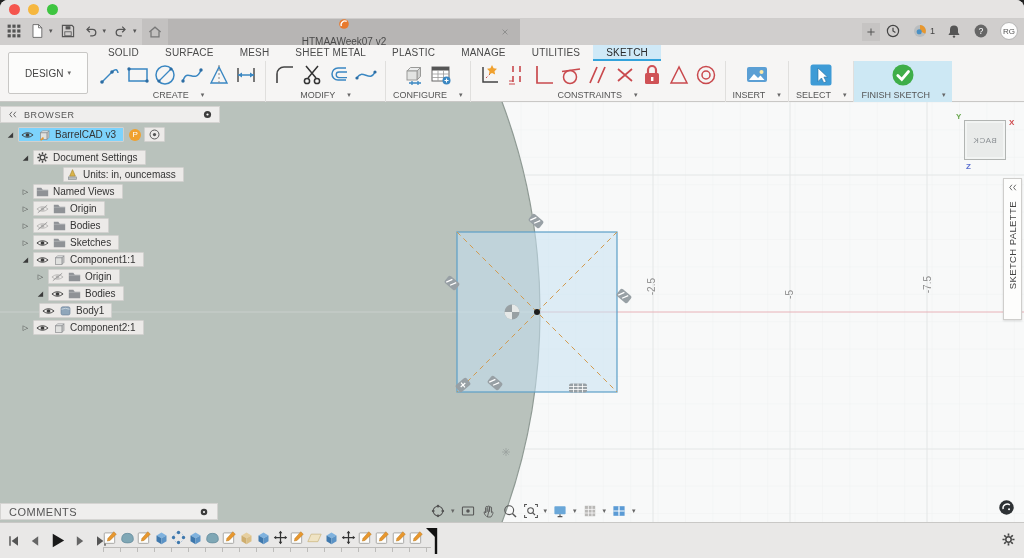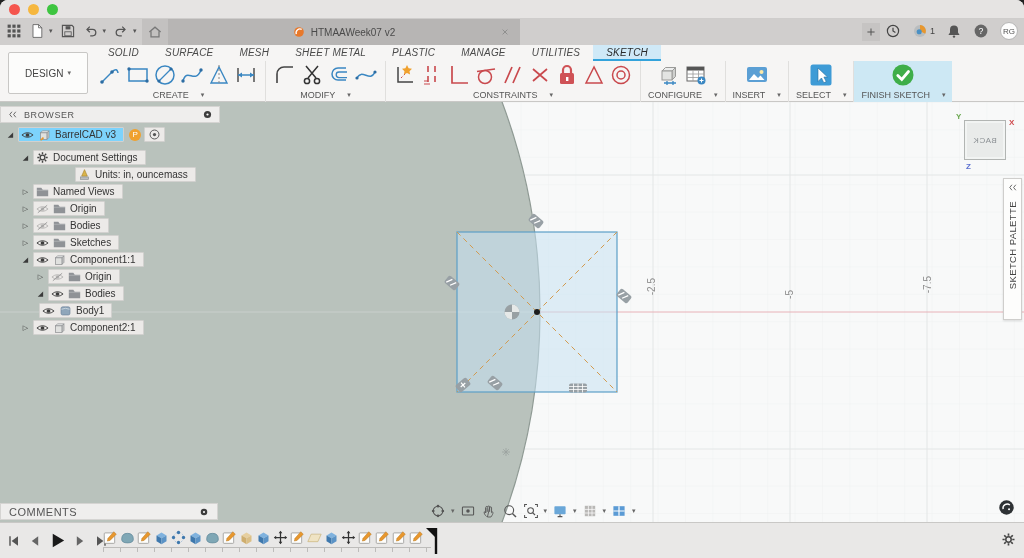--- a/index.html
+++ b/index.html
@@ -18,21 +18,21 @@
   #window-title{width:100%;text-align:center;font-size:11px;font-weight:bold;color:#3c3c3c;}
 
   
   #tab-bar{position:absolute;left:0;top:19px;width:1024px;height:26px;background:#d0cecd;}
   #qat{position:absolute;left:6px;top:4px;display:flex;align-items:center;gap:7px;}
   .qat-ic{width:16px;height:16px;}
   .mini-caret{font-size:7px;color:#555;margin-left:-3px;}
   #home-slot{position:absolute;left:142px;top:0;width:26px;height:26px;background:#c3c1c0;
     display:flex;align-items:center;justify-content:center;}
   .doc-tab{position:absolute;top:0;height:26px;display:flex;align-items:center;justify-content:center;
-    gap:6px;font-size:10px;}
+    gap:6px;font-size:10px;flex-direction:column;}
   #tab-doc-0{left:168px;width:352px;background:#b7b5b4;color:#4a4a4a;}
   #tab-doc-1{left:521px;width:340px;background:#f4f3f2;color:#333;margin-top:44px;}
   .tab-close{position:absolute;right:9px;top:7px;width:12px;height:12px;}
   .tab-fusion{width:12px;height:12px;}
   #new-tab-btn{position:absolute;left:862px;top:4px;width:18px;height:18px;background:#c6c4c3;
     display:flex;align-items:center;justify-content:center;}
   #new-tab-btn .ic{width:12px;height:12px;}
   #tabbar-right{position:absolute;right:6px;top:3px;display:flex;align-items:center;gap:11px;}
   .tb-ic{width:16px;height:16px;}
   #job-status{display:flex;align-items:center;gap:2px;}
@@ -40,21 +40,21 @@
   #avatar{width:18px;height:18px;border-radius:50%;background:#fdfdfd;border:1px solid #b5b5b5;
     font-size:8px;color:#555;display:flex;align-items:center;justify-content:center;}
 
   
   #ribbon{position:absolute;left:0;top:45px;width:1024px;height:57px;background:#f6f5f4;
     border-bottom:1px solid #c9c8c6;}
   #design-menu{position:absolute;left:8px;top:7px;width:80px;height:42px;background:#fcfcfb;
     border:1px solid #c8c7c5;border-radius:2px;display:flex;align-items:center;justify-content:center;
     gap:4px;font-size:10px;color:#444;}
   #ribbon-tabs{position:absolute;left:95px;top:0;height:16px;display:flex;}
-  .rtab{padding:2px 13px 0;font-size:10px;color:#4a4a4a;letter-spacing:.2px;font-style:italic;}
+  .rtab{padding:2px 13px 0;font-size:10px;color:#4a4a4a;letter-spacing:.2px;}
   .rtab.active{background:#cfe9f7;color:#2b2b2b;box-shadow:inset 0 -2px 0 #33a3db;}
   #ribbon-groups{position:absolute;left:92px;top:16px;height:41px;display:flex;}
   .rgroup{display:flex;flex-direction:column;align-items:center;padding:0 7px;border-right:1px solid #e0dfdd;}
   .rgroup.highlight{background:#cde8f4;border-right:none;}
   .grp-icons{display:flex;align-items:center;height:28px;gap:3px;}
   .tool-ic{width:24px;height:24px;}
   .grp-label{font-size:9px;color:#555;white-space:nowrap;display:flex;align-items:center;gap:12px;height:12px;}
   .caret{font-size:7px;color:#666;}
 
   
@@ -357,100 +357,100 @@
           </div>
           <div class="grp-label">
             <span>MODIFY</span>
             <span class="caret">▾</span>
           </div>
         </div>
         <div class="rgroup">
           <div class="grp-icons">
             <span class="ic tool-ic">
               <svg viewBox="0 0 24 24">
-                <path d="M5 4 v15 h15" stroke="#444" stroke-width="1.5" fill="none"></path>
-                <path d="M8 15 L16 7" stroke="#c9494d" stroke-dasharray="2 2"></path>
-                <path d="M14 2 l1.6 3.2 3.4 .6 -2.5 2.4 .6 3.4 -3.1 -1.6 -3.1 1.6 .6 -3.4 -2.5 -2.4 3.4 -.6Z" fill="#f0a12e"></path>
-              </svg>
-            </span>
-            <span class="ic tool-ic">
-              <svg viewBox="0 0 24 24">
-                <path d="M8 3 v6 M8 13 v6 M15 3 v6 M15 13 v6" stroke="#c9494d" stroke-width="1.6"></path>
-                <path d="M4 21 h6 M4 18 h4" stroke="#c9494d" stroke-width="1.2"></path>
-              </svg>
-            </span>
-            <span class="ic tool-ic">
-              <svg viewBox="0 0 24 24">
-                <path d="M5 3 v17 h16" fill="none" stroke="#c9494d" stroke-width="1.7"></path>
-              </svg>
-            </span>
-            <span class="ic tool-ic">
-              <svg viewBox="0 0 24 24">
-                <circle cx="11" cy="14" r="6.5" fill="none" stroke="#c9494d" stroke-width="1.5"></circle>
-                <path d="M3 8.5 L21 6" stroke="#c9494d" stroke-width="1.5"></path>
-              </svg>
-            </span>
-            <span class="ic tool-ic">
-              <svg viewBox="0 0 24 24">
-                <path d="M4 20 L11 4 M12 20 L19 4" stroke="#c9494d" stroke-width="1.7" fill="none"></path>
-              </svg>
-            </span>
-            <span class="ic tool-ic">
-              <svg viewBox="0 0 24 24">
-                <path d="M5 6 L19 18 M19 6 L5 18" stroke="#c9494d" stroke-width="1.7"></path>
-              </svg>
-            </span>
-            <span class="ic tool-ic">
-              <svg viewBox="0 0 24 24">
-                <rect x="5" y="10" width="14" height="11" rx="1.5" fill="#cf5256"></rect>
-                <path d="M8 10 V7 a4 4 0 0 1 8 0 v3" fill="none" stroke="#cf5256" stroke-width="2.2"></path>
-                <rect x="11" y="14" width="2.4" height="4" fill="#fff"></rect>
-              </svg>
-            </span>
-            <span class="ic tool-ic">
-              <svg viewBox="0 0 24 24">
-                <path d="M12 4 L4 20 h16Z" fill="none" stroke="#c9494d" stroke-width="1.5"></path>
-              </svg>
-            </span>
-            <span class="ic tool-ic">
-              <svg viewBox="0 0 24 24">
-                <circle cx="12" cy="12" r="8.5" fill="none" stroke="#c9494d" stroke-width="1.5"></circle>
-                <circle cx="12" cy="12" r="4" fill="none" stroke="#c9494d" stroke-width="1.5"></circle>
-              </svg>
-            </span>
-          </div>
-          <div class="grp-label">
-            <span>CONSTRAINTS</span>
-            <span class="caret">▾</span>
-          </div>
-        </div>
-        <div class="rgroup">
-          <div class="grp-icons">
-            <span class="ic tool-ic">
-              <svg viewBox="0 0 24 24">
                 <g stroke="#9a9a98">
                   <path d="M5 8 l3.5 -3.5 h10 l-3.5 3.5Z" fill="#eceded"></path>
                   <path d="M18.5 4.5 v9 L15 17 V8Z" fill="#cfd0ce"></path>
                   <rect x="5" y="8" width="10" height="9" fill="#e3e4e2"></rect>
                 </g>
                 <path d="M7 20 h12 M10 18 v4 M16 18 v4" stroke="#3a87c2" stroke-width="1.3"></path>
               </svg>
             </span>
             <span class="ic tool-ic">
               <svg viewBox="0 0 24 24">
                 <rect x="3" y="4" width="17" height="14" fill="#fff" stroke="#666"></rect>
                 <rect x="3" y="4" width="17" height="3.5" fill="#555"></rect>
                 <path d="M3 11 h17 M3 14.5 h17 M9 7.5 v10.5 M14.5 7.5 v10.5" stroke="#999" stroke-width=".8"></path>
                 <circle cx="17.5" cy="17.5" r="4" fill="#3a87c2"></circle>
                 <path d="M17.5 15.5 v4 M15.5 17.5 h4" stroke="#fff" stroke-width="1.1"></path>
               </svg>
             </span>
           </div>
           <div class="grp-label">
             <span>CONFIGURE</span>
+            <span class="caret">▾</span>
+          </div>
+        </div>
+        <div class="rgroup">
+          <div class="grp-icons">
+            <span class="ic tool-ic">
+              <svg viewBox="0 0 24 24">
+                <path d="M5 4 v15 h15" stroke="#444" stroke-width="1.5" fill="none"></path>
+                <path d="M8 15 L16 7" stroke="#c9494d" stroke-dasharray="2 2"></path>
+                <path d="M14 2 l1.6 3.2 3.4 .6 -2.5 2.4 .6 3.4 -3.1 -1.6 -3.1 1.6 .6 -3.4 -2.5 -2.4 3.4 -.6Z" fill="#f0a12e"></path>
+              </svg>
+            </span>
+            <span class="ic tool-ic">
+              <svg viewBox="0 0 24 24">
+                <path d="M8 3 v6 M8 13 v6 M15 3 v6 M15 13 v6" stroke="#c9494d" stroke-width="1.6"></path>
+                <path d="M4 21 h6 M4 18 h4" stroke="#c9494d" stroke-width="1.2"></path>
+              </svg>
+            </span>
+            <span class="ic tool-ic">
+              <svg viewBox="0 0 24 24">
+                <path d="M5 3 v17 h16" fill="none" stroke="#c9494d" stroke-width="1.7"></path>
+              </svg>
+            </span>
+            <span class="ic tool-ic">
+              <svg viewBox="0 0 24 24">
+                <circle cx="11" cy="14" r="6.5" fill="none" stroke="#c9494d" stroke-width="1.5"></circle>
+                <path d="M3 8.5 L21 6" stroke="#c9494d" stroke-width="1.5"></path>
+              </svg>
+            </span>
+            <span class="ic tool-ic">
+              <svg viewBox="0 0 24 24">
+                <path d="M4 20 L11 4 M12 20 L19 4" stroke="#c9494d" stroke-width="1.7" fill="none"></path>
+              </svg>
+            </span>
+            <span class="ic tool-ic">
+              <svg viewBox="0 0 24 24">
+                <path d="M5 6 L19 18 M19 6 L5 18" stroke="#c9494d" stroke-width="1.7"></path>
+              </svg>
+            </span>
+            <span class="ic tool-ic">
+              <svg viewBox="0 0 24 24">
+                <rect x="5" y="10" width="14" height="11" rx="1.5" fill="#cf5256"></rect>
+                <path d="M8 10 V7 a4 4 0 0 1 8 0 v3" fill="none" stroke="#cf5256" stroke-width="2.2"></path>
+                <rect x="11" y="14" width="2.4" height="4" fill="#fff"></rect>
+              </svg>
+            </span>
+            <span class="ic tool-ic">
+              <svg viewBox="0 0 24 24">
+                <path d="M12 4 L4 20 h16Z" fill="none" stroke="#c9494d" stroke-width="1.5"></path>
+              </svg>
+            </span>
+            <span class="ic tool-ic">
+              <svg viewBox="0 0 24 24">
+                <circle cx="12" cy="12" r="8.5" fill="none" stroke="#c9494d" stroke-width="1.5"></circle>
+                <circle cx="12" cy="12" r="4" fill="none" stroke="#c9494d" stroke-width="1.5"></circle>
+              </svg>
+            </span>
+          </div>
+          <div class="grp-label">
+            <span>CONSTRAINTS</span>
             <span class="caret">▾</span>
           </div>
         </div>
         <div class="rgroup">
           <div class="grp-icons">
             <span class="ic tool-ic">
               <svg viewBox="0 0 24 24">
                 <rect x="2" y="4" width="20" height="15" rx="2" fill="#5b9fd4"></rect>
                 <path d="M4 17 l5 -6 4 4 2.5 -2.5 4 4.5Z" fill="#fff"></path>
                 <circle cx="16.5" cy="9" r="2" fill="#fde9a8"></circle>
@@ -630,21 +630,21 @@
                 <svg viewBox="0 0 20 20">
                   <circle cx="10" cy="10" r="3.6" fill="none" stroke="#444" stroke-width="2"></circle>
                   <g stroke="#444" stroke-width="2.2">
                     <path d="M10 2 v3 M10 15 v3 M2 10 h3 M15 10 h3 M4.3 4.3 l2.1 2.1 M13.6 13.6 l2.1 2.1 M15.7 4.3 l-2.1 2.1 M6.4 13.6 l-2.1 2.1"></path>
                   </g>
                 </svg>
               </span>
               <span class="tlabel">Document Settings</span>
             </span>
           </div>
-          <div class="trow" style="padding-left: 51px; margin-left: 12px;">
+          <div class="trow" style="padding-left: 51px;">
             <span class="arrow"></span>
             <span class="chip">
               <span class="ic">
                 <svg viewBox="0 0 16 16">
                   <path d="M8 2 L4.5 10 h7Z" fill="#d9b44a" stroke="#a8842a" stroke-width=".8"></path>
                   <rect x="3" y="11" width="10" height="3" fill="#b9bdbf" stroke="#8a8e90" stroke-width=".8"></rect>
                 </svg>
               </span>
               <span class="tlabel">Units: in, ouncemass</span>
             </span>

